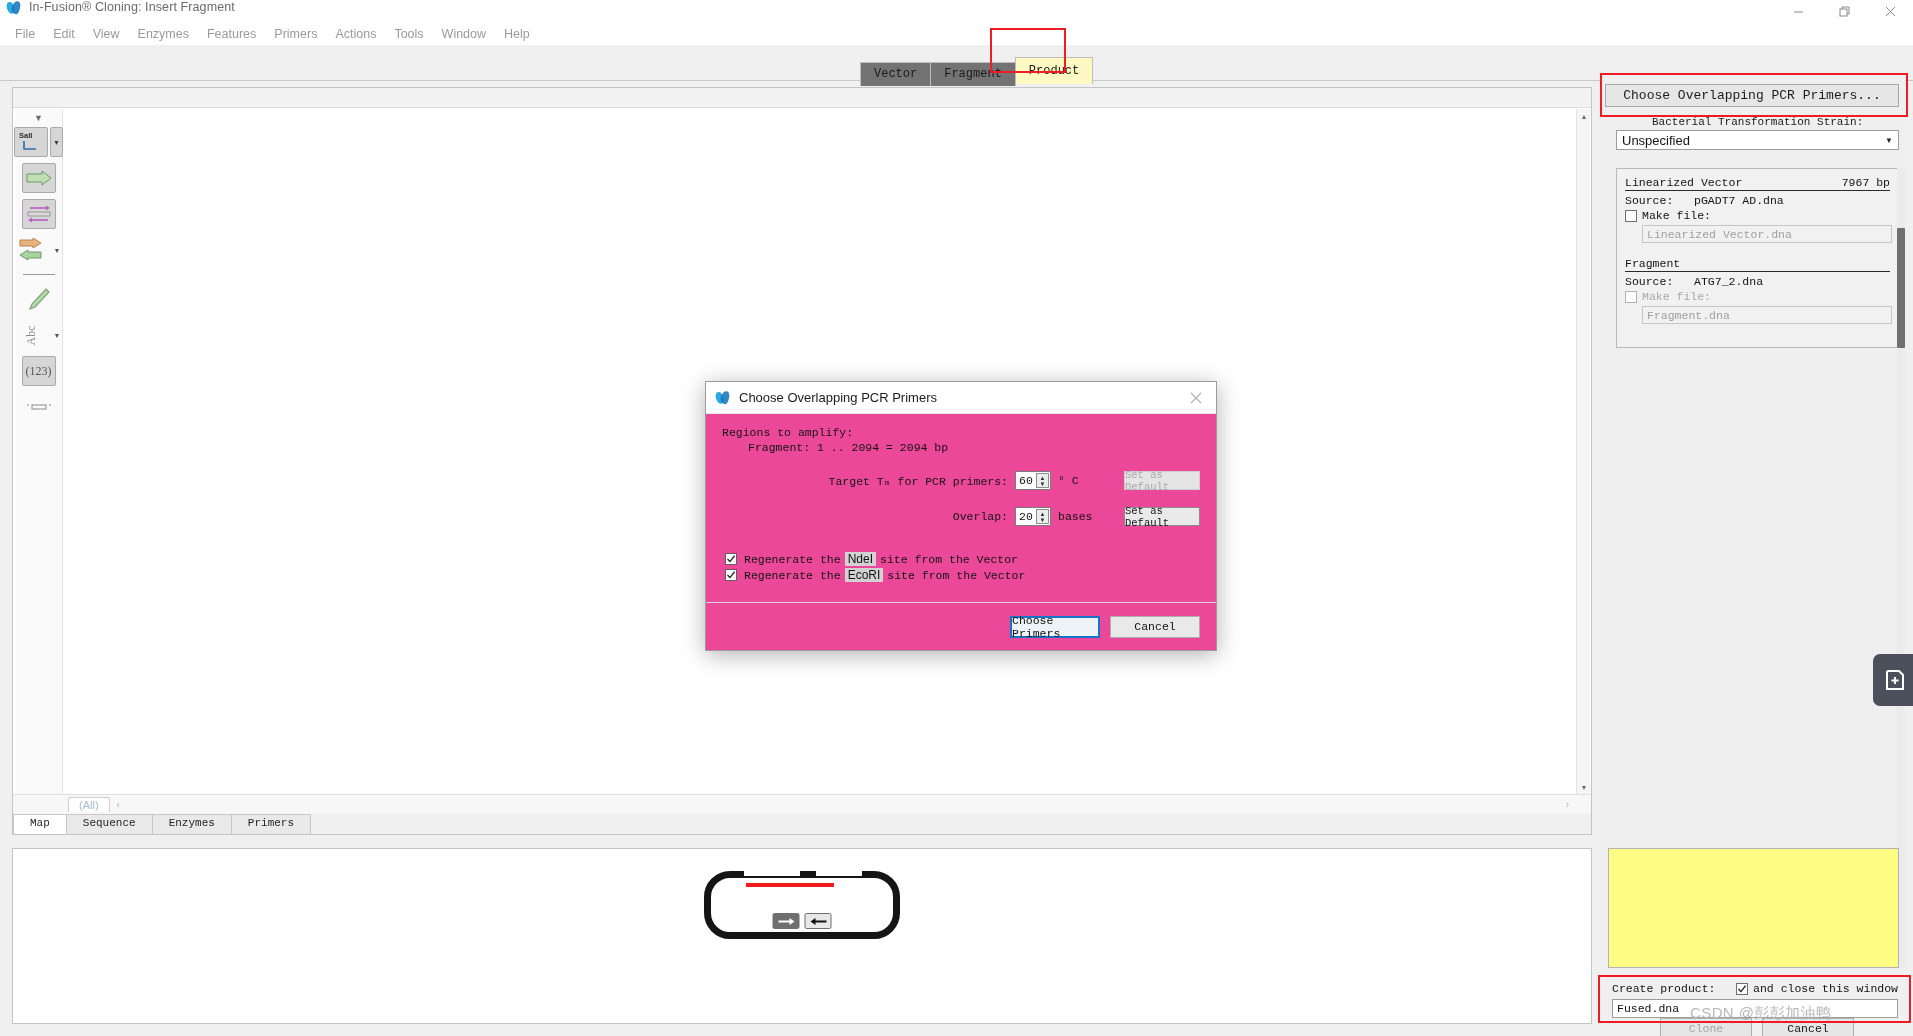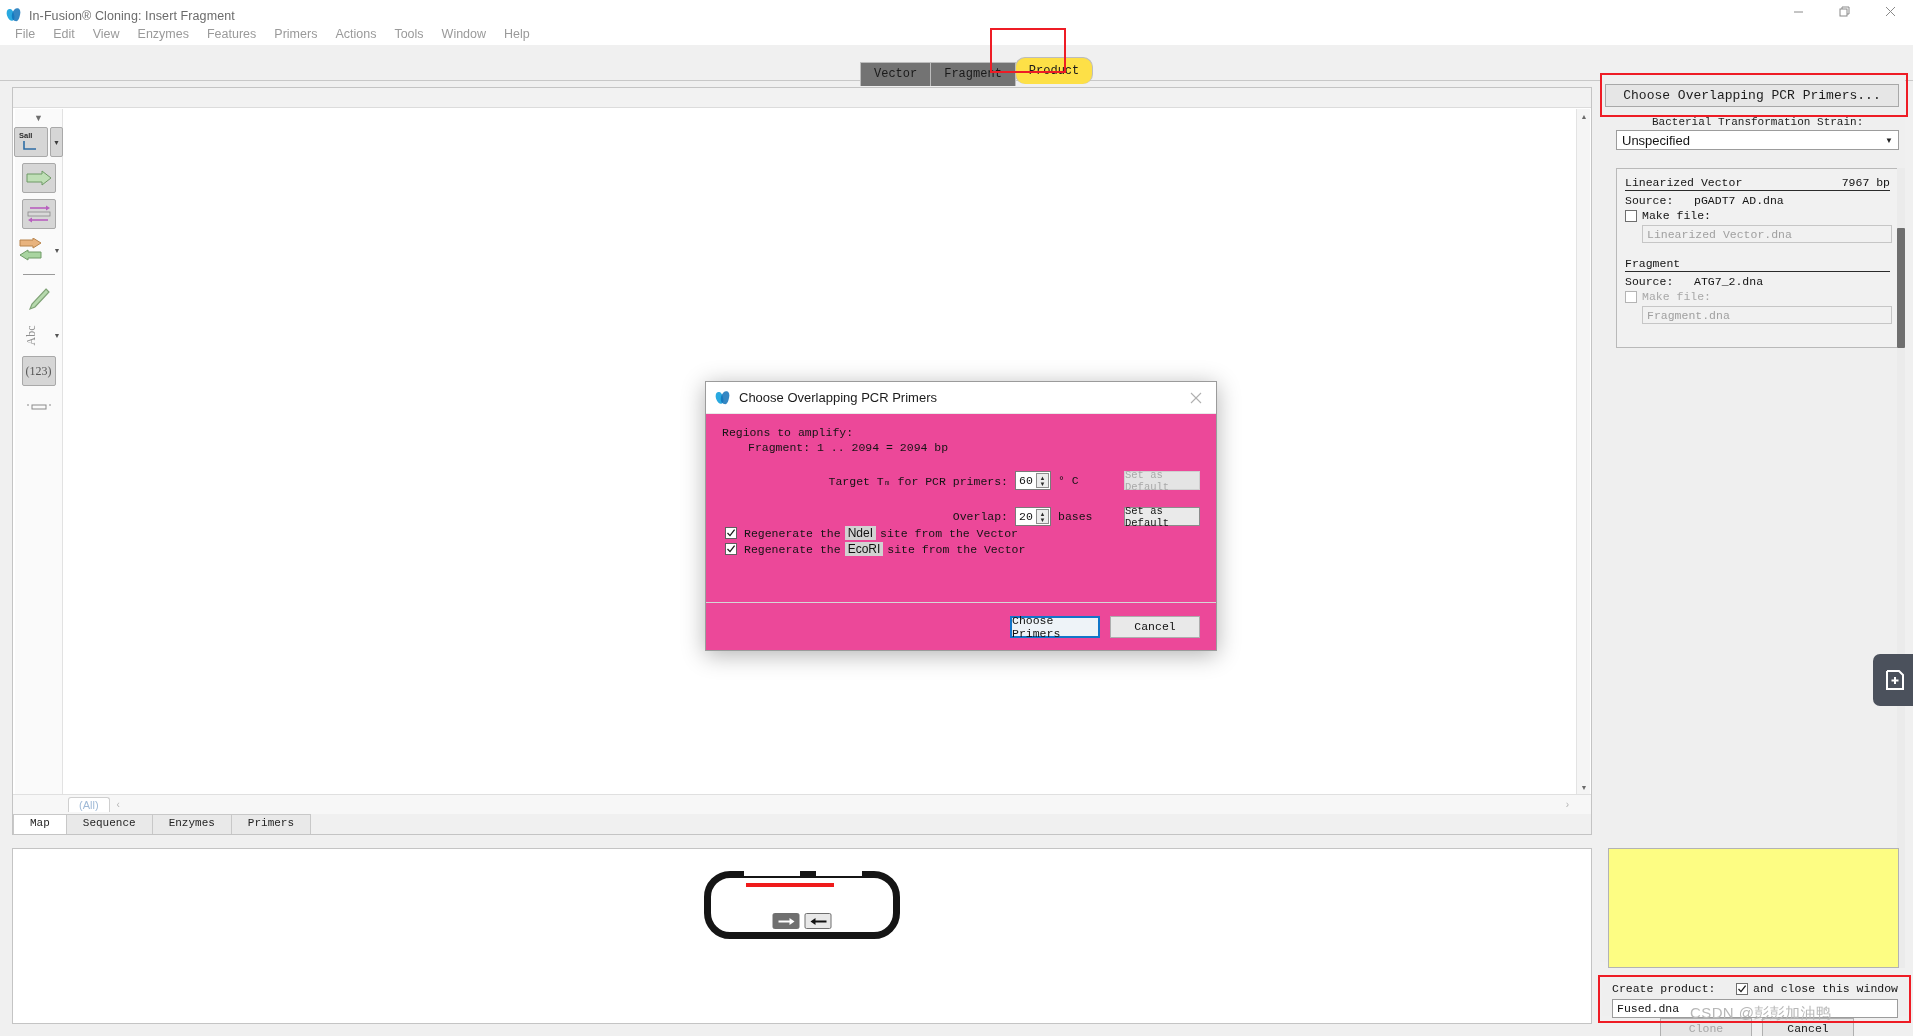--- a/index.html
+++ b/index.html
@@ -13,21 +13,21 @@
   .app {
     position: relative;
     width: 1913px; height: 1036px;
     background: #f0f0f0;
   }
 
   
   .titlebar {
     position: absolute; left: 0; top: 0; width: 1913px; height: 23px;
     background: #ffffff;
-    display: flex; align-items: flex-end;
+    display: flex; align-items: flex-start;
   }
   .title-icon {
     width: 16px; height: 16px; margin-left: 6px; margin-right: 7px;
     position: relative; flex: none;
   }
   .title-icon .b1 {
     position: absolute; left: 1px; top: 2px; width: 7px; height: 12px;
     background: #29a9e0; border-radius: 50% 40% 45% 55%;
     transform: rotate(-18deg);
   }
@@ -77,25 +77,24 @@
   .tab {
     font-size: 12px; color: #1a1a1a;
     padding: 4px 13px 5px 13px;
     background: #737373;
     border: 1px solid #bdbdbd;
     border-bottom: none;
     margin-right: -1px;
     position: relative; top: 2px;
   }
   .tab.active {
-    background: #fde047;
+    background: #fef9c3;
     top: 0px;
     padding-top: 6px; padding-bottom: 6px;
     z-index: 3;
-    border-radius: 10px;
   }
   .hl-tab-box {
     position: absolute; left: 990px; top: 28px;
     width: 76px; height: 45px;
     border: 2px solid #ee1c25; pointer-events: none; z-index: 9;
   }
 
   
   .editor {
     position: absolute; left: 12px; top: 87px;
@@ -454,21 +453,21 @@
   }
   .unit { margin-left: 7px; width: 44px; }
   .setdef {
     width: 76px; height: 19px; margin-left: 22px;
     border: 1px solid #b6b6b6; background: #e4e4e4;
     display: flex; align-items: center; justify-content: center;
     font-family: "Liberation Mono", monospace; font-size: 10.5px;
   }
   .setdef.disabled { color: #a9a9a9; border-color: #cfcfcf; }
   .setdef.enabled { color: #131313; border-color: #8c8c8c; background: #eaeaea; }
-  .checks { margin-left: 3px; }
+  .checks { margin-top: 26px; margin-left: 3px; }
   .ckrow { display: flex; align-items: center; margin-bottom: 2px; }
   .ckbox {
     width: 12px; height: 12px; background: #ffffff; border: 1px solid #5f5f5f;
     margin-right: 7px; flex: none;
     display: flex; align-items: center; justify-content: center;
   }
   .enzchip {
     background: #d2d2d2; padding: 0 3px; margin: 0 4px;
     font-family: "Liberation Sans", sans-serif; font-size: 12px;
     color: #111; display: inline-block;

